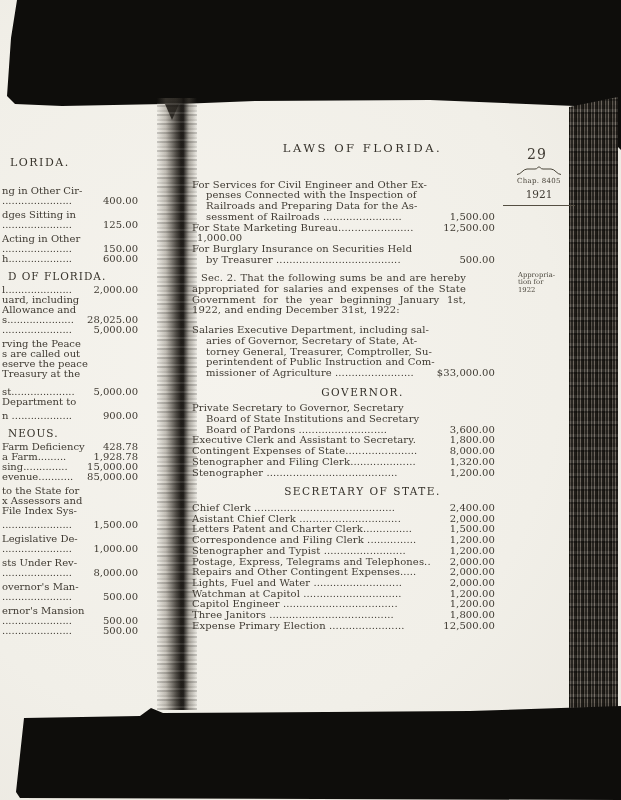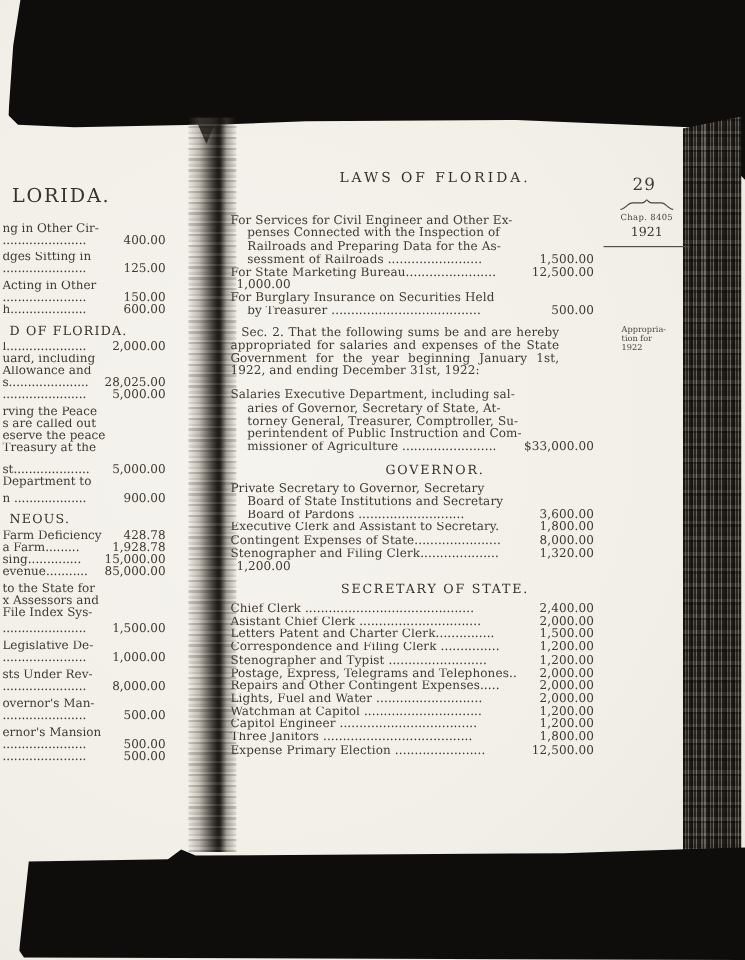--- a/index.html
+++ b/index.html
@@ -40,21 +40,21 @@
     background:
       repeating-linear-gradient(0deg, rgba(0,0,0,0.30) 0 2px, rgba(255,255,255,0.07) 2px 5px,
         rgba(0,0,0,0.12) 5px 9px, rgba(0,0,0,0.02) 9px 13px),
       repeating-linear-gradient(90deg, #17150f 0 1.5px, #5d5750 1.5px 2.5px, #2a2722 2.5px 4px,
         #6e675e 4px 5px, #201d19 5px 7px);
   }
 
   
   .left-page { position:absolute; left:0; top:158px; width:142px;
     font-size:10px; line-height:10px; }
-  .lp-head { font-size:16px; letter-spacing:1.5px; padding-left:10px; margin-bottom:18px; color:#37332b; }
+  .lp-head { font-size:11px; letter-spacing:1.5px; padding-left:10px; margin-bottom:18px; color:#37332b; }
   .lrow { display:flex; padding-left:2px; }
   .lrow .lt { flex:1 1 auto; overflow:hidden; white-space:nowrap; }
   .lrow .la { flex:0 0 auto; padding:0 4px 0 3px; }
   .lrow.hdr { letter-spacing:1px; font-size:10.5px; padding-left:8px; margin:7px 0 4px; color:#37332b; }
   .g1 { margin-top:4px; }
   .g2 { margin-top:8px; }
 
   
   .right-page { position:absolute; left:192px; top:143px; width:303px;
     font-size:10px; line-height:10.7px; letter-spacing:0.1px; }
@@ -297,20 +297,21 @@
             </div>
           </div>
           <div class="item">
             <div class="iline irow">
               <span class="lbl">Stenographer and Filing Clerk....................</span>
               <span class="amt">1,320.00</span>
             </div>
           </div>
           <div class="item">
             <div class="iline irow">
+              <span class="lbl">Stenographer ........................................</span>
               <span class="amt">1,200.00</span>
             </div>
           </div>
         </div>
         <div class="sect-title">SECRETARY OF STATE.</div>
         <div>
           <div class="item">
             <div class="iline irow">
               <span class="lbl">Chief Clerk ...........................................</span>
               <span class="amt">2,400.00</span>

